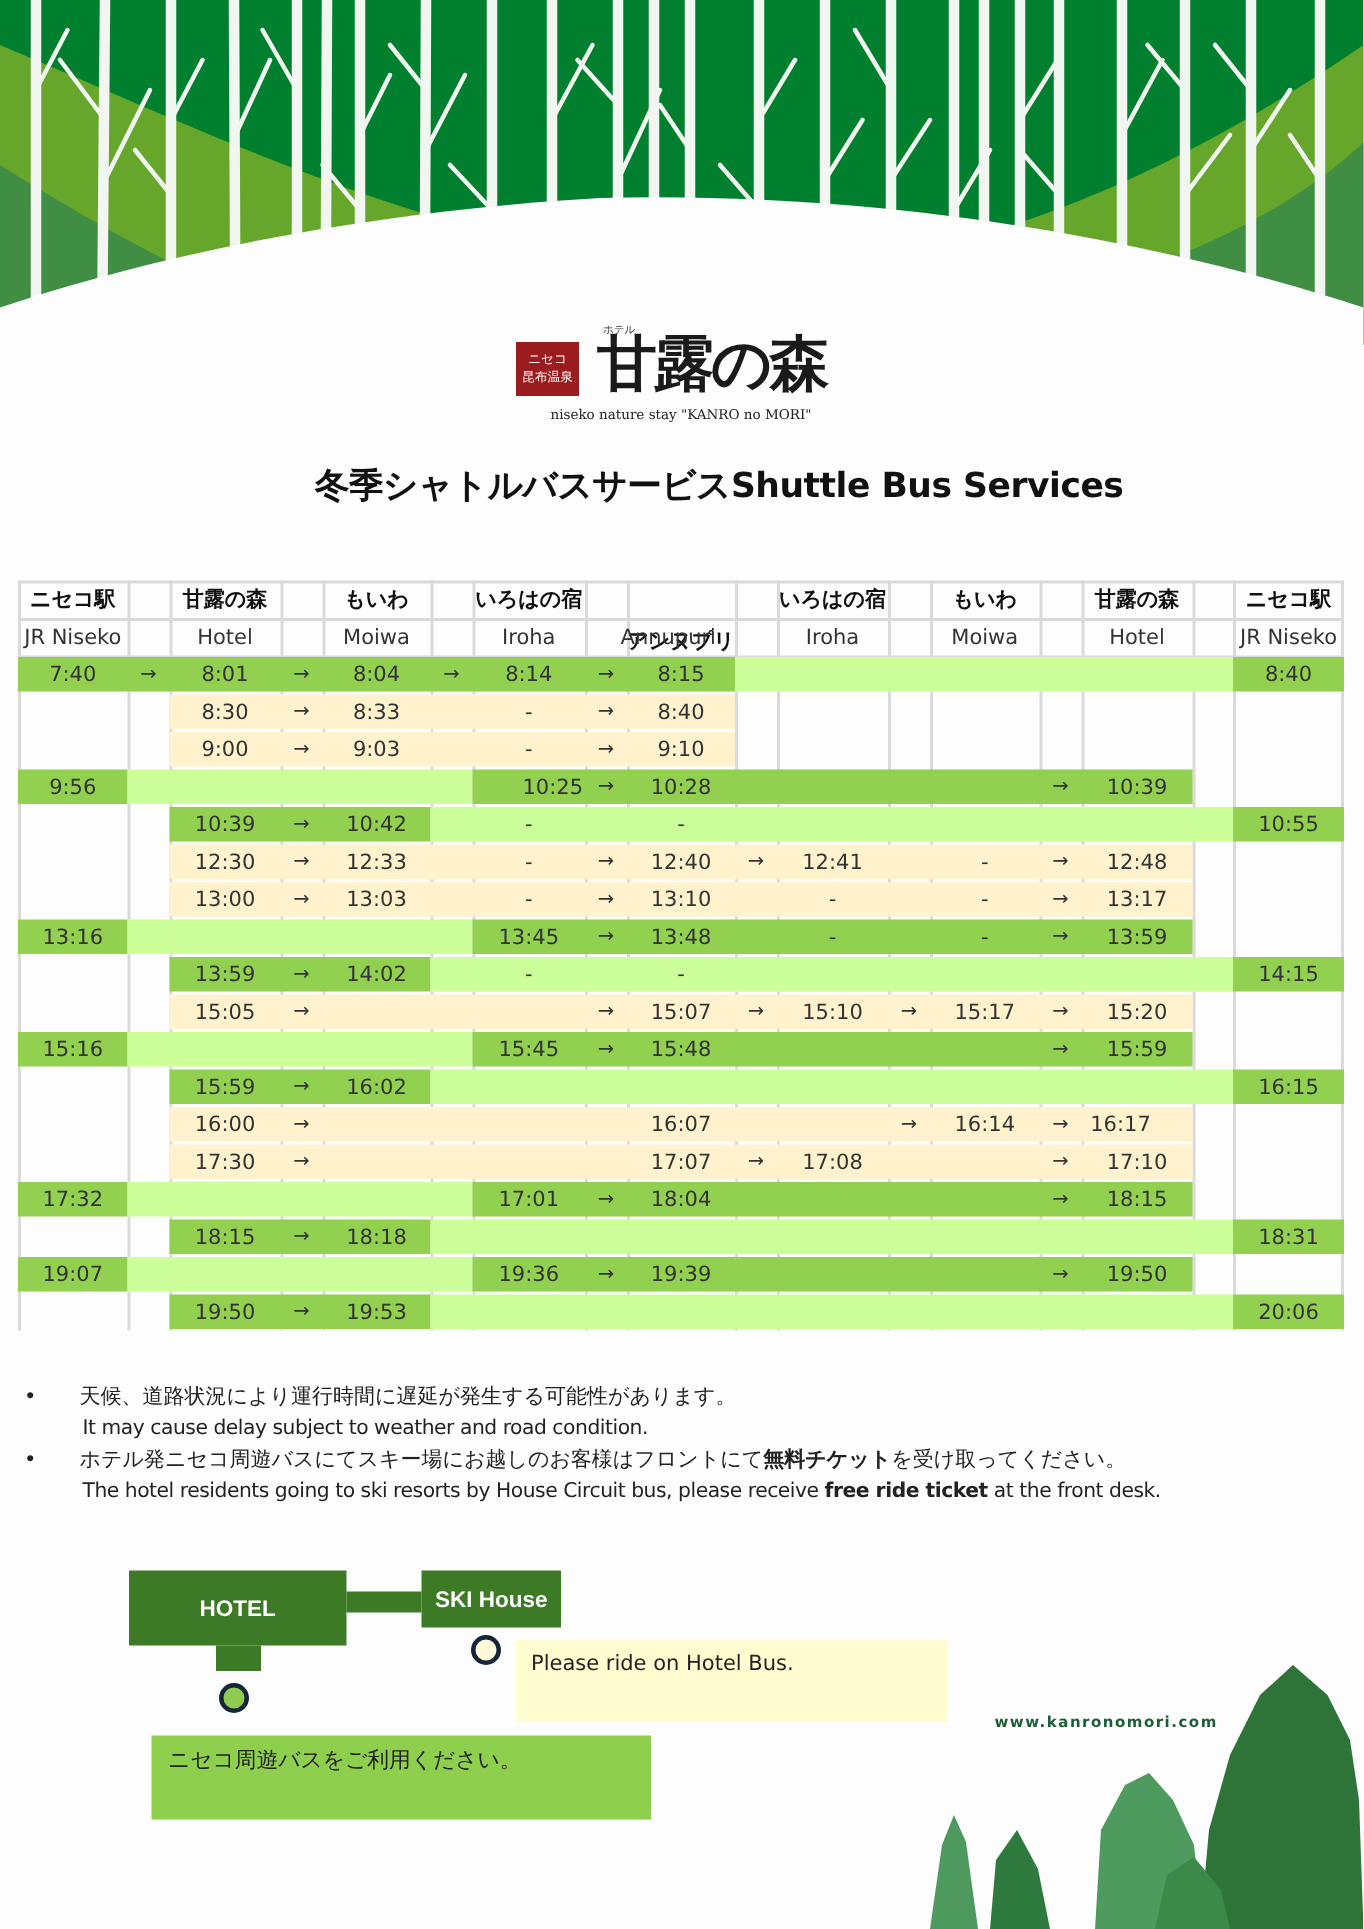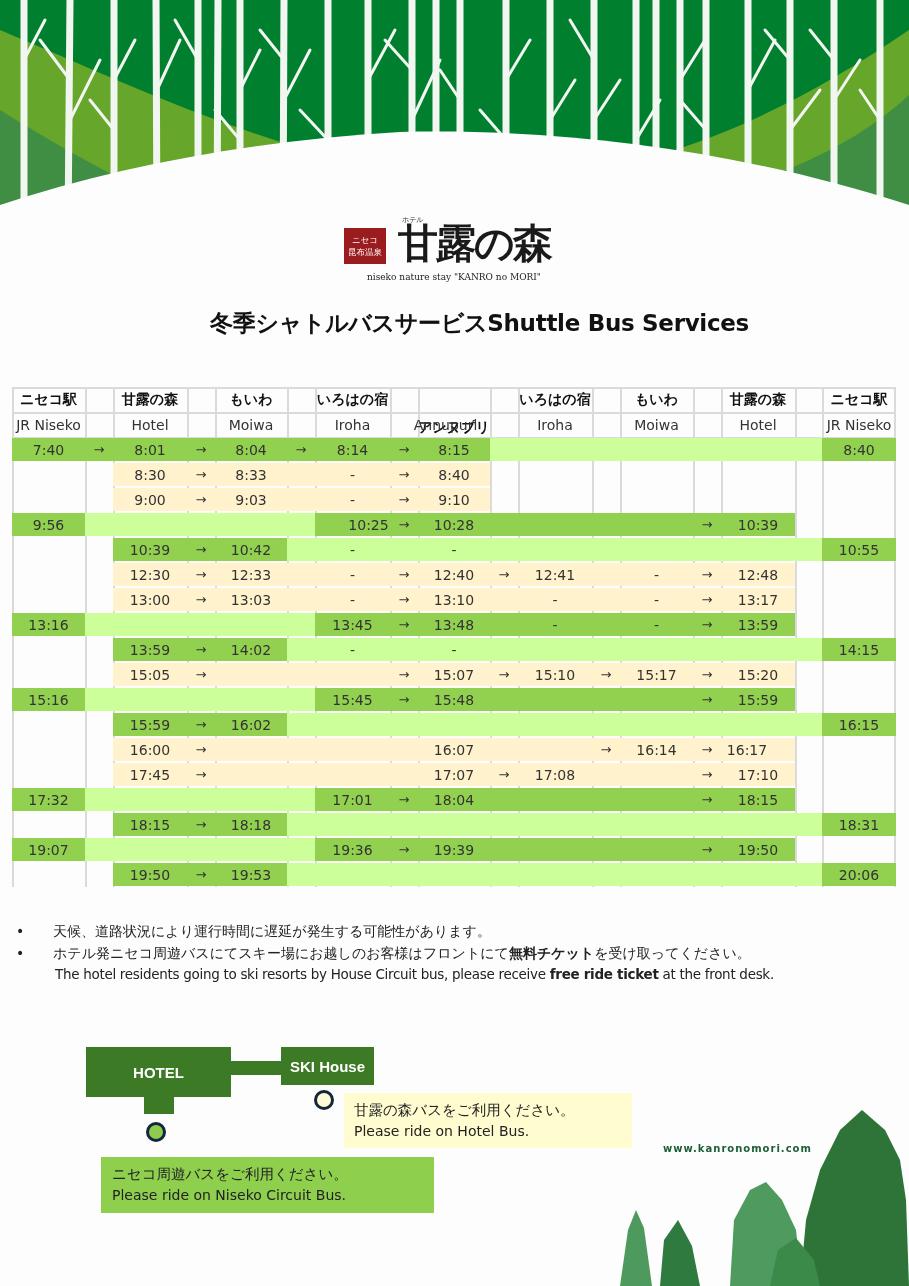--- a/index.html
+++ b/index.html
@@ -457,21 +457,21 @@
       <div class="cell" style="left: 608px; width: 73px;">16:14</div>
       <div class="cell arrow" style="left: 681px; width: 28px;">→</div>
       <div class="cell" style="left: 698px; width: 74px;">16:17</div>
       <div class="cell arrow" style="left: 783px; width: 27px;"></div>
       <div class="cell" style="left: 810px; width: 74px;"></div>
     </div>
     <div class="tt-row" style="top: 375px;">
       <div class="bg" style="left: 101px; width: 682px; background: rgb(255, 242, 204); top: 1px; height: 23px;"></div>
       <div class="cell" style="left: 0px; width: 73px;"></div>
       <div class="cell arrow" style="left: 73px; width: 28px;"></div>
-      <div class="cell" style="left: 101px; width: 74px;">17:45</div>
+      <div class="cell" style="left: 101px; width: 74px;">17:30</div>
       <div class="cell arrow" style="left: 175px; width: 28px;">→</div>
       <div class="cell" style="left: 203px; width: 72px;"></div>
       <div class="cell arrow" style="left: 275px; width: 28px;"></div>
       <div class="cell" style="left: 303px; width: 75px;"></div>
       <div class="cell arrow" style="left: 378px; width: 28px;"></div>
       <div class="cell" style="left: 406px; width: 72px;">17:07</div>
       <div class="cell arrow" style="left: 478px; width: 28px;">→</div>
       <div class="cell" style="left: 506px; width: 74px;">17:08</div>
       <div class="cell arrow" style="left: 580px; width: 28px;"></div>
       <div class="cell" style="left: 608px; width: 73px;"></div>
@@ -565,37 +565,36 @@
       <div class="cell" style="left: 608px; width: 73px;"></div>
       <div class="cell arrow" style="left: 681px; width: 28px;"></div>
       <div class="cell" style="left: 709px; width: 74px;"></div>
       <div class="cell arrow" style="left: 783px; width: 27px;"></div>
       <div class="cell" style="left: 810px; width: 74px;">20:06</div>
     </div>
   </div>
 
 <div class="notes">
   <div class="note-ja">天候、道路状況により運行時間に遅延が発生する可能性があります。</div>
+  <div class="note-en">It may cause delay subject to weather and road condition.</div>
   <div class="note-ja"><span>ホテル発ニセコ周遊バスにてスキー場にお越しのお客様はフロントにて</span><b>無料チケット</b><span>を受け取ってください。</span></div>
   <div class="note-en"><span>The hotel residents going to ski resorts by House Circuit bus, please receive </span><b>free ride ticket</b><span> at the front desk.</span></div>
 </div>
 
 <div class="map-hotel">HOTEL</div>
 <div class="map-hotel-leg"></div>
 <div class="map-link"></div>
 <div class="map-ski">SKI House</div>
 <div class="stop stop-ski"></div>
 <div class="stop stop-hotel"></div>
 <div class="callout callout-hotel">
-  <div class="ja">甘露の森バスをご利用ください。</div>
   <div class="en">Please ride on Hotel Bus.</div>
 </div>
 <div class="callout callout-niseko">
   <div class="ja">ニセコ周遊バスをご利用ください。</div>
-  <div class="en">Please ride on Niseko Circuit Bus.</div>
 </div>
 
 <div class="url">www.kanronomori.com</div>
 
 <svg class="forest" viewBox="0 0 309 176">
   <path d="M20,176 L28,120 L36,100 L44,118 L52,176 Z" fill="#4e9a5e"></path>
   <path d="M60,176 L64,130 L78,110 L92,136 L100,176 Z" fill="#2f7a3f"></path>
   <path d="M130,176 L134,110 L150,80 L166,72 L182,90 L196,120 L202,176 Z" fill="#4f9b5f"></path>
   <path d="M200,176 L206,110 L220,60 L240,20 L262,0 L285,20 L300,50 L306,90 L309,176 Z" fill="#2e7439"></path>
   <path d="M170,176 L178,140 L196,128 L214,150 L220,176 Z" fill="#3b8a49"></path>

